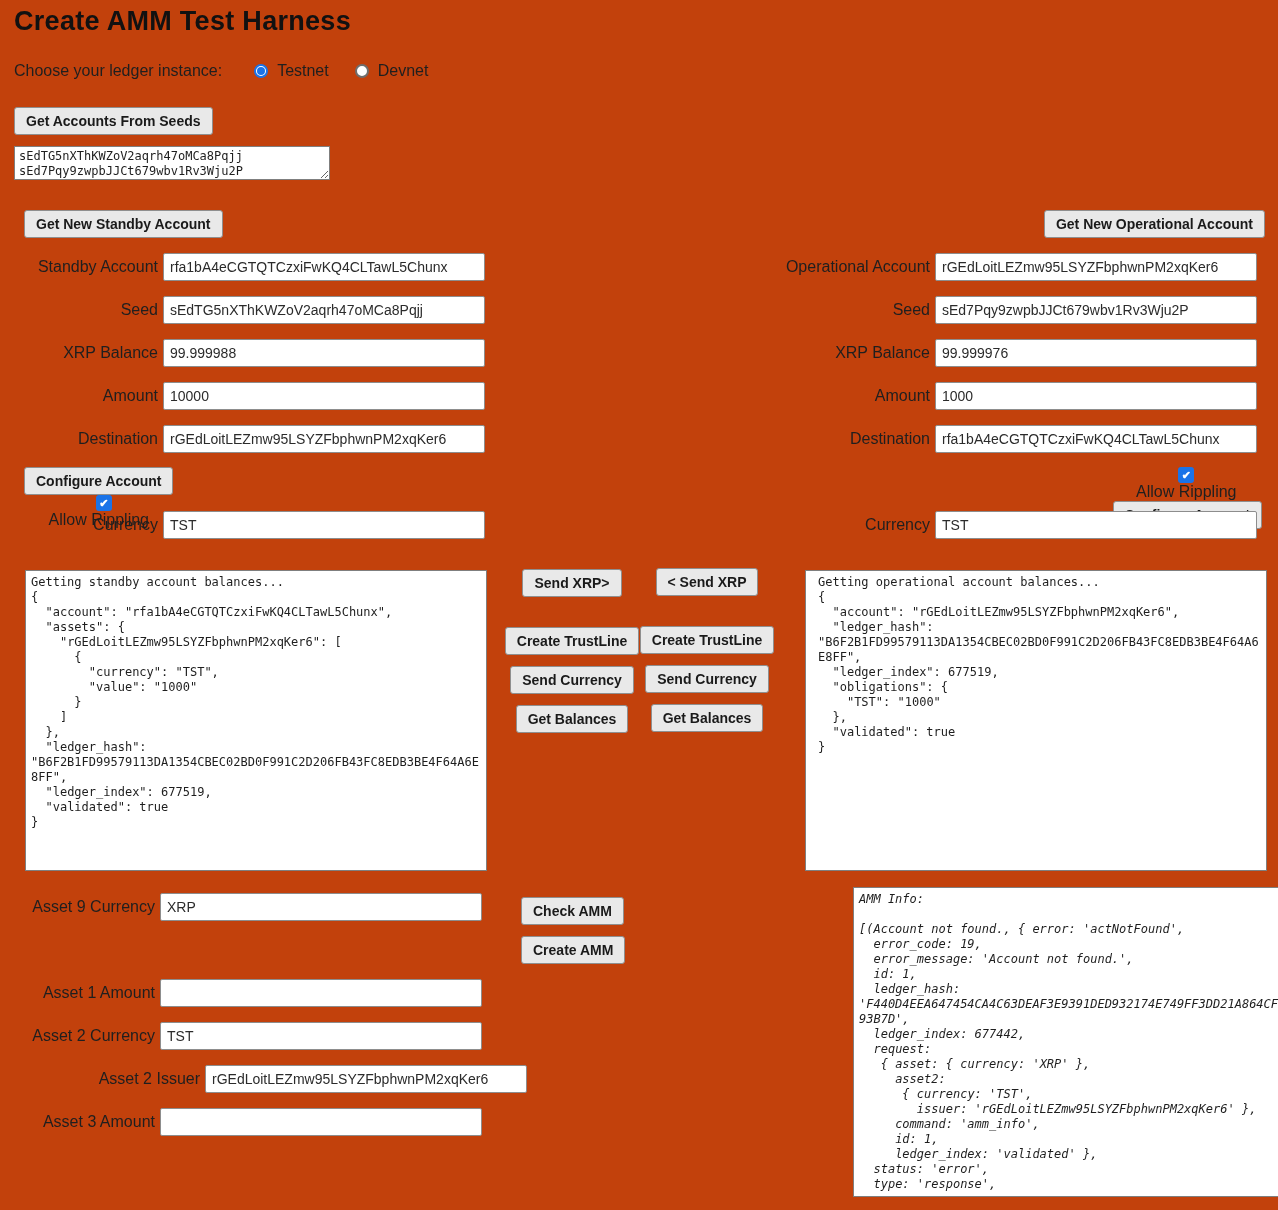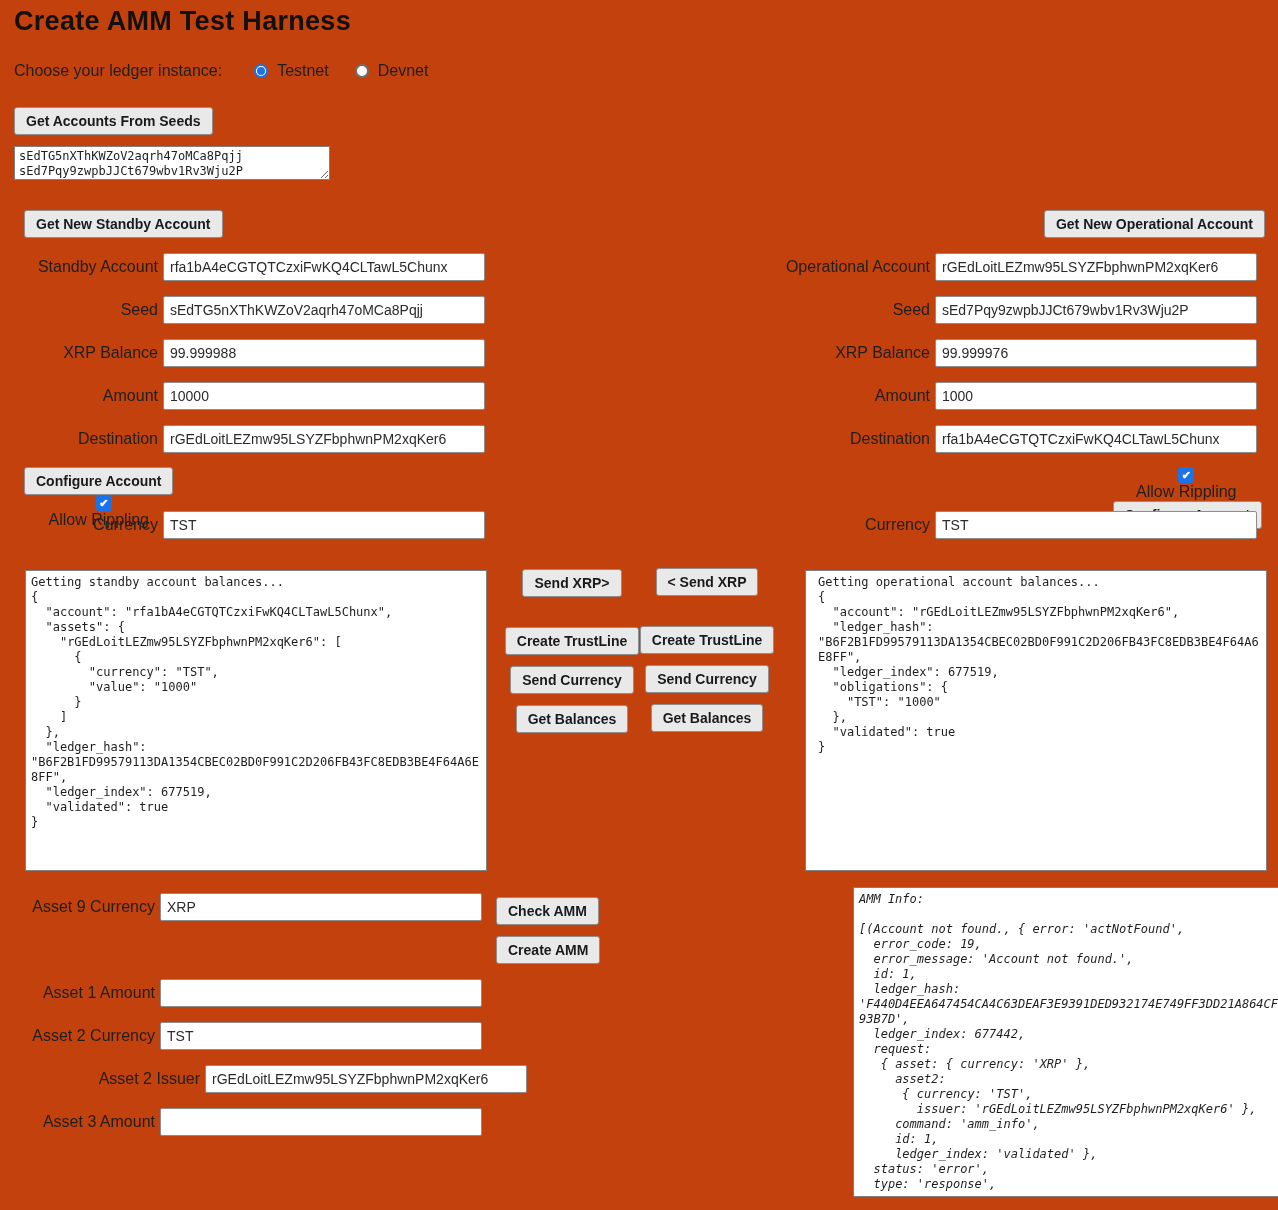--- a/index.html
+++ b/index.html
@@ -72,21 +72,21 @@
   .cb-label { font-size: 16px; color: #1f1f1f; margin: 0 8px; }
   .cfg-row.lcol .checkbox { margin-left: 10px; }
   .cfg-row.rcol .btn { margin-left: 2px; }
   .results {
     position: absolute; width: 462px; height: 301px; resize: none; overflow: hidden;
     padding: 4px 5px;
   }
   .btn-stack { position: absolute; width: 126px; display: flex; flex-direction: column; align-items: center; }
   .btn-stack .btn { margin-bottom: 11px; }
   .btn-stack .btn:first-child { margin-bottom: 30px; }
-  .amm-btn { position: absolute; left: 496px; }
+  .amm-btn { position: absolute; left: 521px; }
   .amm-info {
     position: absolute; left: 853px; top: 887px; width: 462px; height: 310px;
     border: 1px solid #7f7f7f; background: #fff; font-style: italic;
   }
   .amm-info-text {
     position: absolute; left: 0; top: 0; right: 17px; bottom: 0;
     padding: 4px 2px 4px 5px;
     font-family: "DejaVu Sans Mono", monospace; font-size: 12px; line-height: 15px;
     color: #1e1e1e; white-space: pre-wrap; overflow-wrap: break-word; overflow: hidden;
   }

